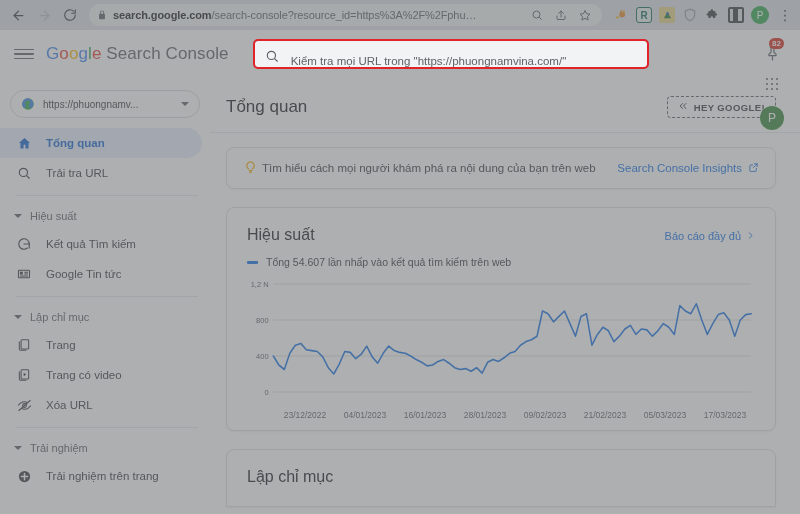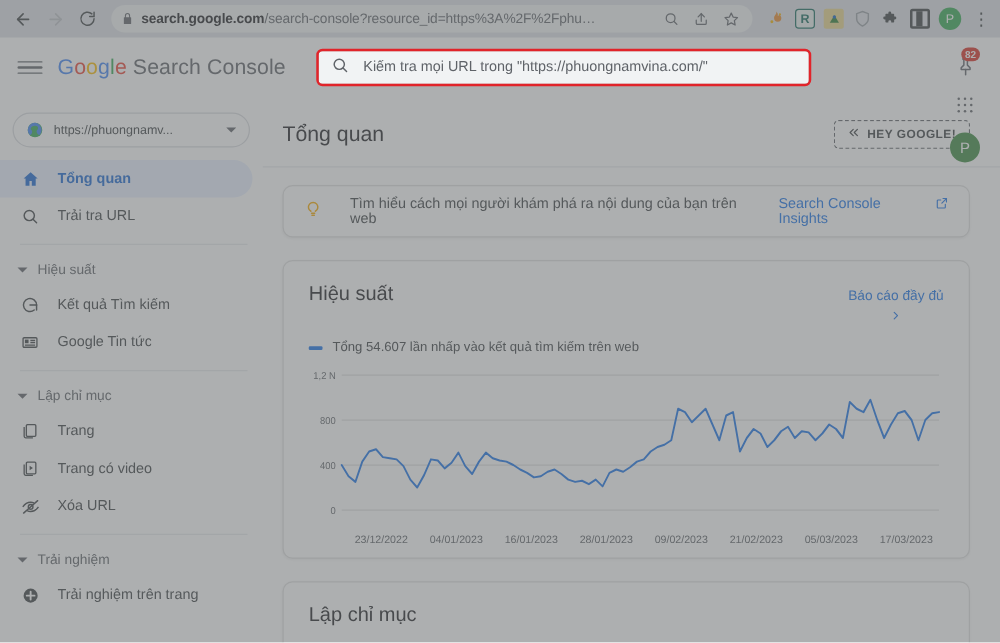--- a/index.html
+++ b/index.html
@@ -64,21 +64,21 @@
   .brand .g3 { color: #fbbc05; } .brand .g4 { color: #4285f4; }
   .brand .g5 { color: #34a853; } .brand .g6 { color: #ea4335; }
   .brand .rest { color: #5f6368; }
 
   .search-wrap {
     flex: 1; max-width: 392px; margin-left: 14px;
     position: relative; z-index: 40;
   }
   .search-box {
     height: 26px; background: #f1f3f4; border-radius: 3px;
-    display: flex; align-items: center; padding: 0 10px; gap: 12px;
+    display: flex; align-items: flex-end; padding: 0 10px; gap: 12px;
     outline: 2.5px solid #e1242a;
   }
   .search-box .ph { font-size: 11.5px; color: #5f6368; white-space: nowrap; overflow: hidden; text-overflow: ellipsis;}
   .header-right { margin-left: auto; display: flex; align-items: center; gap: 16px; padding-right: 2px; flex-direction: column; }
   .hicon { color: #5f6368; display: flex; align-items: center; position: relative; }
   .badge {
     position: absolute; top: -7px; left: 5px; background: #d93025; color: #fff;
     font-size: 8px; border-radius: 8px; padding: 1px 3.5px; line-height: 1.2;
     font-weight: bold; min-width: 15px; text-align: center;
   }
@@ -124,33 +124,33 @@
   .hey-google {
     margin-left: auto; border: 1.5px dashed #5f6368; border-radius: 4px;
     padding: 4px 10px; font-size: 9.5px; color: #3c4043; font-weight: bold;
     letter-spacing: 0.4px; display: flex; align-items: center; gap: 6px;
   }
   .main-divider { height: 1px; background: #e8eaed; }
   .main-body { padding: 14px 24px 0 16px; }
 
   .insights-card {
     background: #fff; border: 1px solid #e0e0e0; border-radius: 8px;
-    height: 42px; display: flex; align-items: center; padding: 0 16px; gap: 22px;
+    height: 42px; display: flex; align-items: center; padding: 0 16px; gap: 4px;
     box-shadow: 0 1px 2px rgba(60,64,67,.08);
   }
   .insights-text { font-size: 11.5px; color: #3c4043; }
   .insights-link { margin-left: auto; color: #1a73e8; font-size: 11.5px; display: flex; align-items: flex-start; gap: 6px; }
 
   .card {
     margin-top: 18px; background: #fff; border: 1px solid #e0e0e0; border-radius: 8px;
     box-shadow: 0 1px 2px rgba(60,64,67,.08); padding: 18px 20px 10px 20px;
   }
   .card-head { display: flex; align-items: baseline; }
   .card-title { font-size: 16px; color: #202124; }
-  .card-link { margin-left: auto; color: #1a73e8; font-size: 11px; display: flex; align-items: center; gap: 5px; flex-direction: column; }
+  .card-link { margin-left: auto; color: #1a73e8; font-size: 11px; display: flex; align-items: center; gap: 5px; }
   .legend { display: flex; align-items: center; gap: 8px; margin-top: 12px; }
   .legend-swatch { width: 11px; height: 3px; background: #1a73e8; border-radius: 1px; }
   .legend-text { font-size: 10.5px; color: #3c4043; }
 
   .chart-area { position: relative; height: 130px; margin-top: 10px; }
   .chart-svg { display: block; width: 100%; height: 130px; }
   .xaxis { display: flex; margin-top: 2px; padding-left: 28px; }
   .xaxis span { flex: 1; text-align: center; font-size: 8.5px; color: #5f6368; }
 
   .card-bottom {

